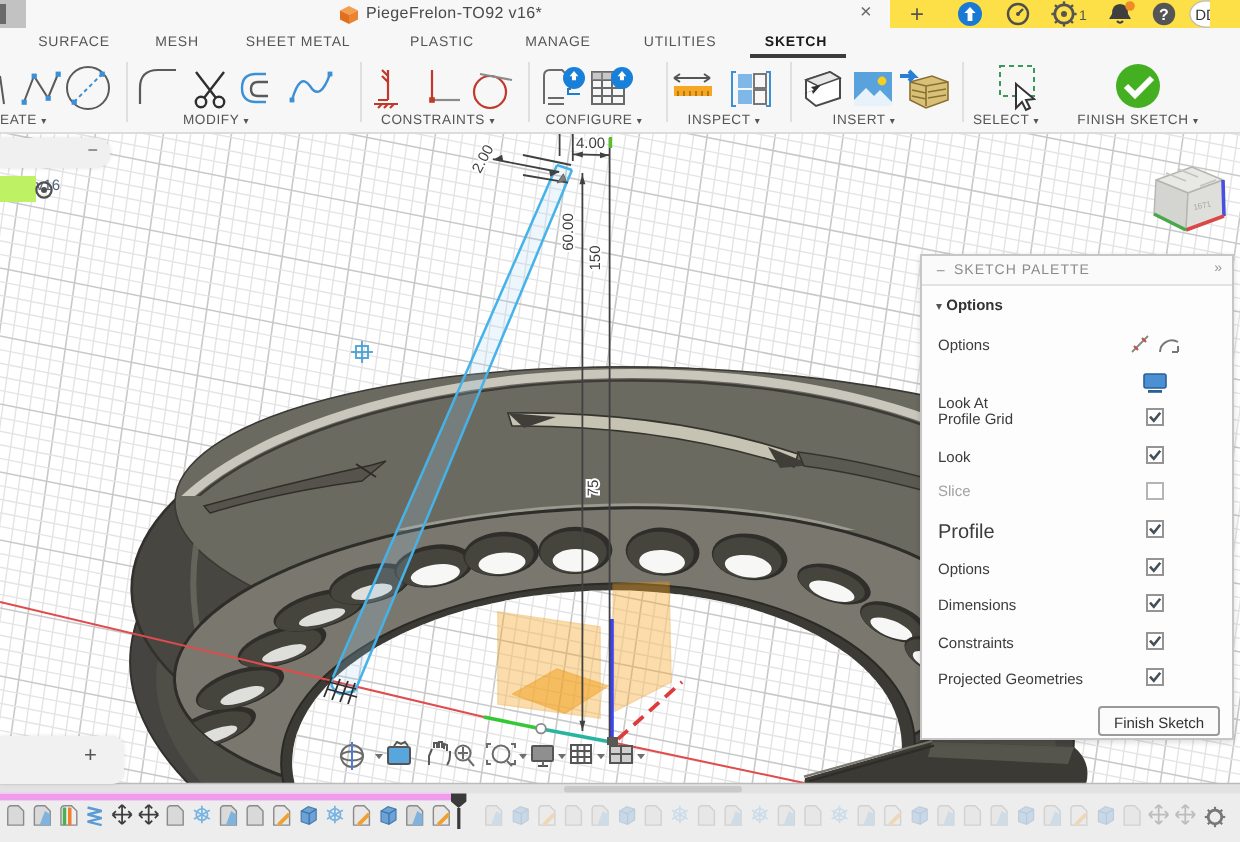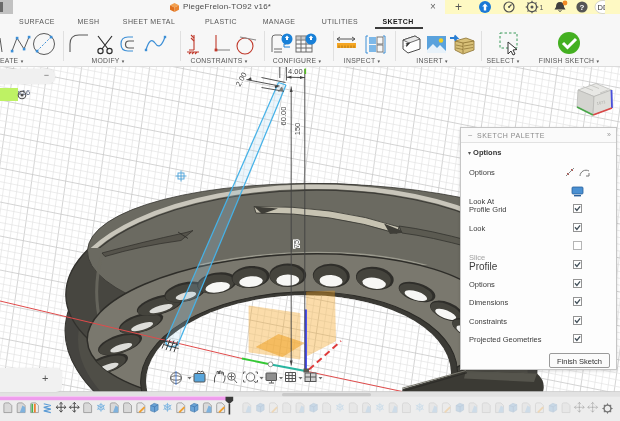--- a/index.html
+++ b/index.html
@@ -593,21 +593,21 @@
 <line x1="2.4" y1="2.4" x2="3.6" y2="3.6"></line>
 <line x1="0.0" y1="3.4" x2="0.0" y2="5.1"></line>
 <line x1="-2.4" y1="2.4" x2="-3.6" y2="3.6"></line>
 <line x1="-3.4" y1="0.0" x2="-5.1" y2="0.0"></line>
 <line x1="-2.4" y1="-2.4" x2="-3.6" y2="-3.6"></line>
 <line x1="-0.0" y1="-3.4" x2="-0.0" y2="-5.1"></line>
 <line x1="2.4" y1="-2.4" x2="3.6" y2="-3.6"></line>
 </g>
     </g>
 </svg>
-<div style="position:absolute;left:0;top:0;width:620px;height:14px;background:#fef9c3">
+<div style="position:absolute;left:0;top:0;width:620px;height:14px;background:#fde047">
 <div style="position:absolute;left:0;top:0;width:13px;height:14px;background:#c2c2c2">
       <div style="position:absolute;left:0;top:2px;width:3px;height:10px;background:#6a6a6a"></div>
     </div>
 <div style="position:absolute;left:13px;top:0;width:432px;height:14px;background:#f7f7f7"></div>
 <svg width="11" height="11" style="position:absolute;left:169px;top:2px">
       <polygon points="5.5,1 10,3.2 5.5,5.4 1,3.2" fill="#f2a050"></polygon>
       <polygon points="1,3.2 5.5,5.4 5.5,10 1,7.8" fill="#e0701c"></polygon>
       <polygon points="10,3.2 5.5,5.4 5.5,10 10,7.8" fill="#ea8430"></polygon>
     </svg>
 <div style="position:absolute;left:183px;top:2px;font-size:8px;color:#4a4a4a;letter-spacing:0.2px">PiegeFrelon-TO92 v16*</div>
@@ -785,21 +785,21 @@
 <div style="position:absolute;left:8px;top:77.2px;font-size:7.5px;color:#3c3c3c">Profile Grid</div>
 <svg width="10" height="10" style="position:absolute;left:112px;top:76.2px">
       <rect x="0.5" y="0.5" width="8" height="8" fill="#fff" stroke="#949494"></rect>
       <path d="M2,4.3 l1.9,2.1 l3.2,-4" stroke="#42505a" stroke-width="1.3" fill="none"></path>
     </svg>
 <div style="position:absolute;left:8px;top:95.80000000000001px;font-size:7.5px;color:#3c3c3c">Look</div>
 <svg width="10" height="10" style="position:absolute;left:112px;top:94.80000000000001px">
       <rect x="0.5" y="0.5" width="8" height="8" fill="#fff" stroke="#949494"></rect>
       <path d="M2,4.3 l1.9,2.1 l3.2,-4" stroke="#42505a" stroke-width="1.3" fill="none"></path>
     </svg>
-<div style="position:absolute;left:8px;top:125px;font-size:7.5px;color:#a2a2a2">Slice</div>
+<div style="position:absolute;left:8px;top:113px;font-size:7.5px;color:#a2a2a2">Slice</div>
 <svg width="10" height="10" style="position:absolute;left:112px;top:113.4px">
       <rect x="0.5" y="0.5" width="8" height="8" fill="#fff" stroke="#b5b5b5"></rect>
     </svg>
 <div style="position:absolute;left:8px;top:133.0px;font-size:10px;color:#3c3c3c">Profile</div>
 <svg width="10" height="10" style="position:absolute;left:112px;top:132.0px">
       <rect x="0.5" y="0.5" width="8" height="8" fill="#fff" stroke="#949494"></rect>
       <path d="M2,4.3 l1.9,2.1 l3.2,-4" stroke="#42505a" stroke-width="1.3" fill="none"></path>
     </svg>
 <div style="position:absolute;left:8px;top:151.6px;font-size:7.5px;color:#3c3c3c">Options</div>
 <svg width="10" height="10" style="position:absolute;left:112px;top:150.6px">

